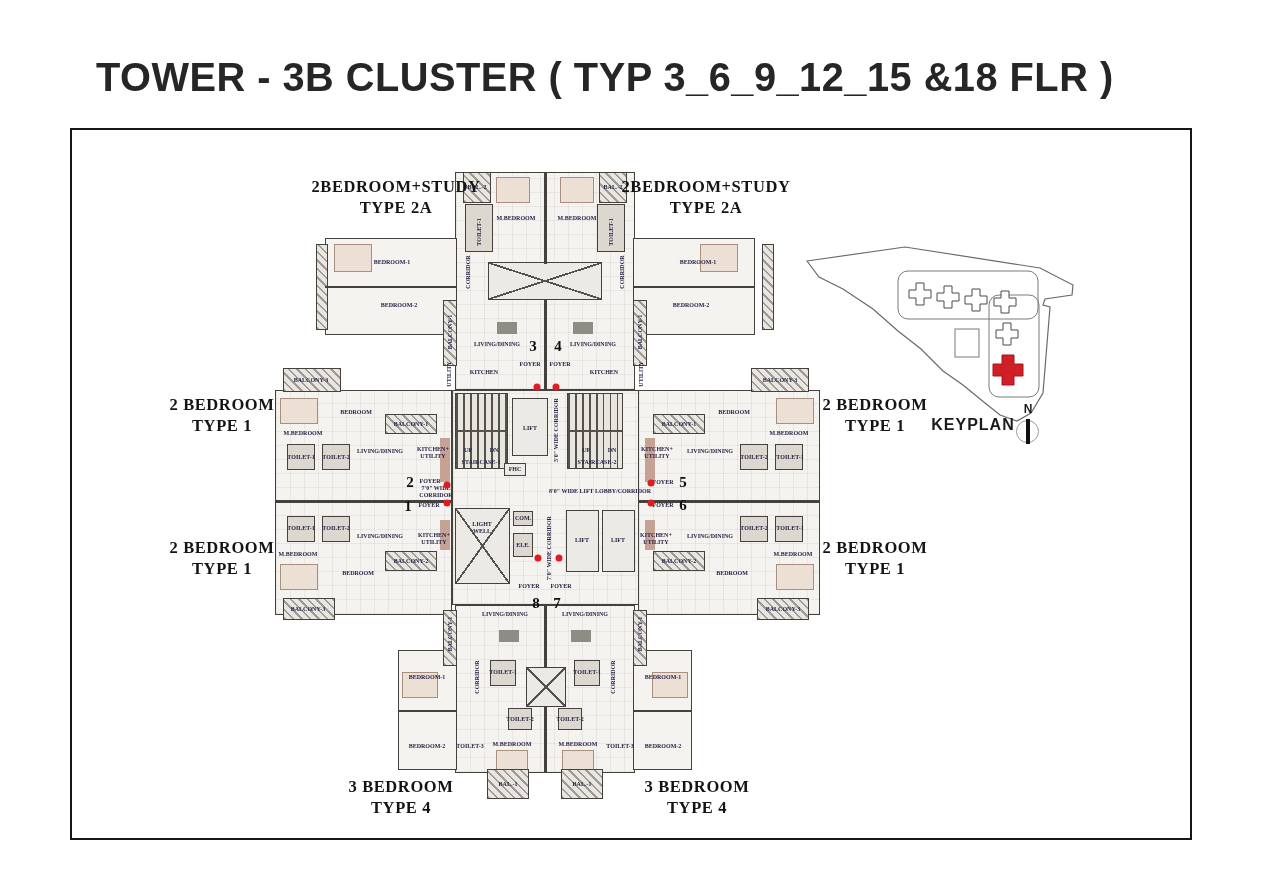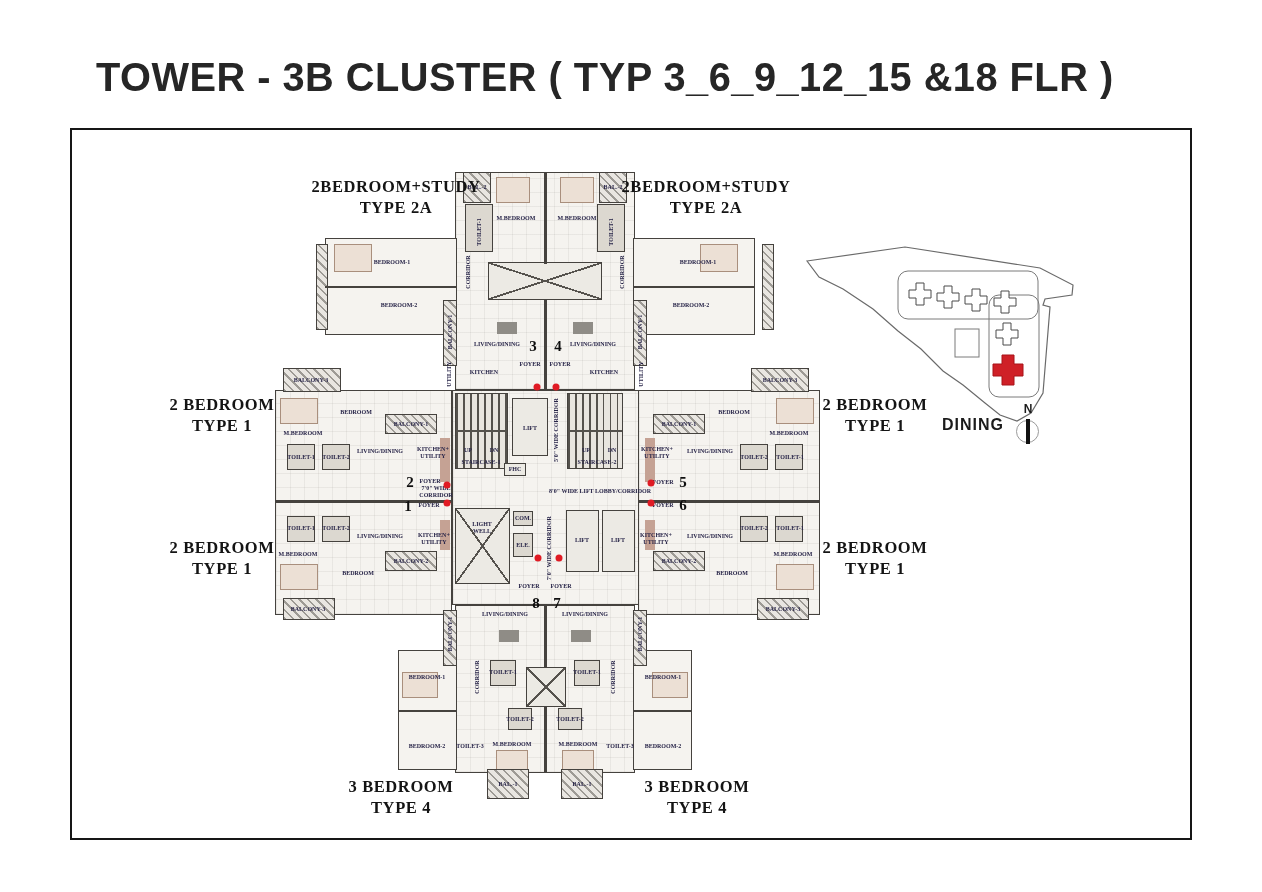--- a/index.html
+++ b/index.html
@@ -286,18 +286,18 @@
     <rect x="160" y="96" width="24" height="28" fill="none" stroke="#7a7a7a" stroke-width="1"></rect>
     <g stroke="#4a4a4a" stroke-width="1" fill="#ffffff">
       <path d="M121,50 h8 v7 h7 v8 h-7 v7 h-8 v-7 h-7 v-8 h7 Z"></path>
       <path d="M149,53 h8 v7 h7 v8 h-7 v7 h-8 v-7 h-7 v-8 h7 Z"></path>
       <path d="M177,56 h8 v7 h7 v8 h-7 v7 h-8 v-7 h-7 v-8 h7 Z"></path>
       <path d="M206,58 h8 v7 h7 v8 h-7 v7 h-8 v-7 h-7 v-8 h7 Z"></path>
       <path d="M208,90 h8 v7 h7 v8 h-7 v7 h-8 v-7 h-7 v-8 h7 Z"></path>
     </g>
     <path d="M207,122 h12 v9 h9 v12 h-9 v9 h-12 v-9 h-9 v-12 h9 Z" fill="#cf2027" stroke="#a81318" stroke-width="1"></path>
   </svg>
-  <span class="kp-label" style="left:973px;top:425px">DINING</span>
+  <span class="kp-label" style="left:973px;top:425px">KEYPLAN</span>
   <span class="kp-n" style="left:1028px;top:409px">N</span>
   <div class="compass"></div>
   <div class="needle"></div>
 
 </div>
 
 </body></html>

